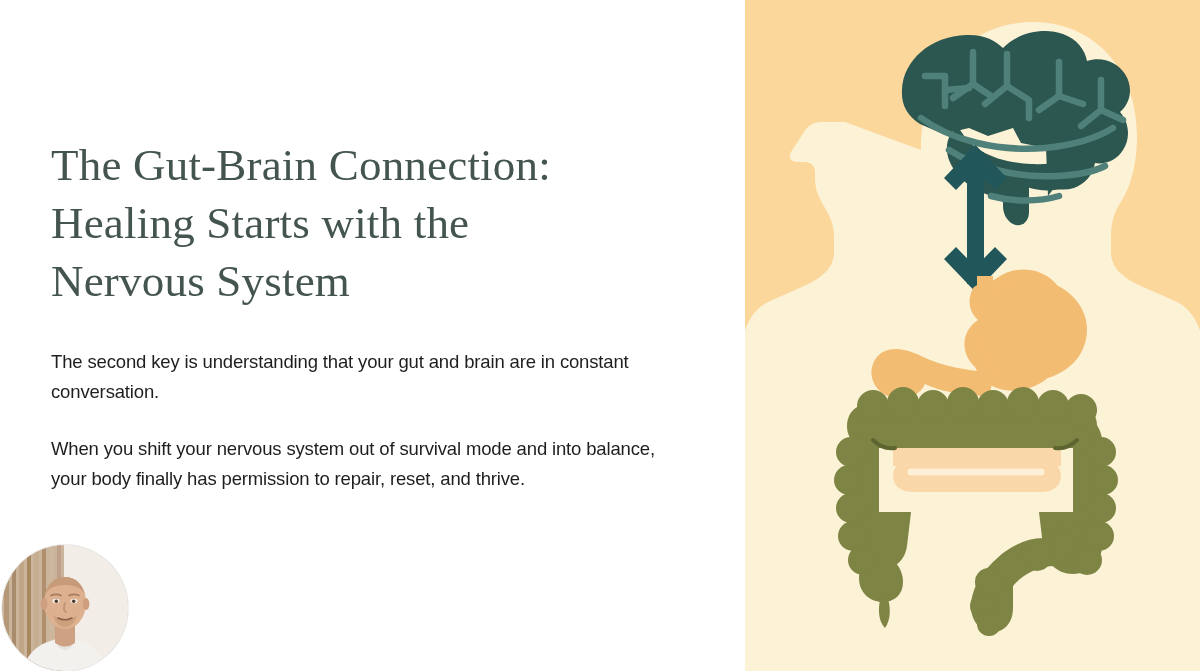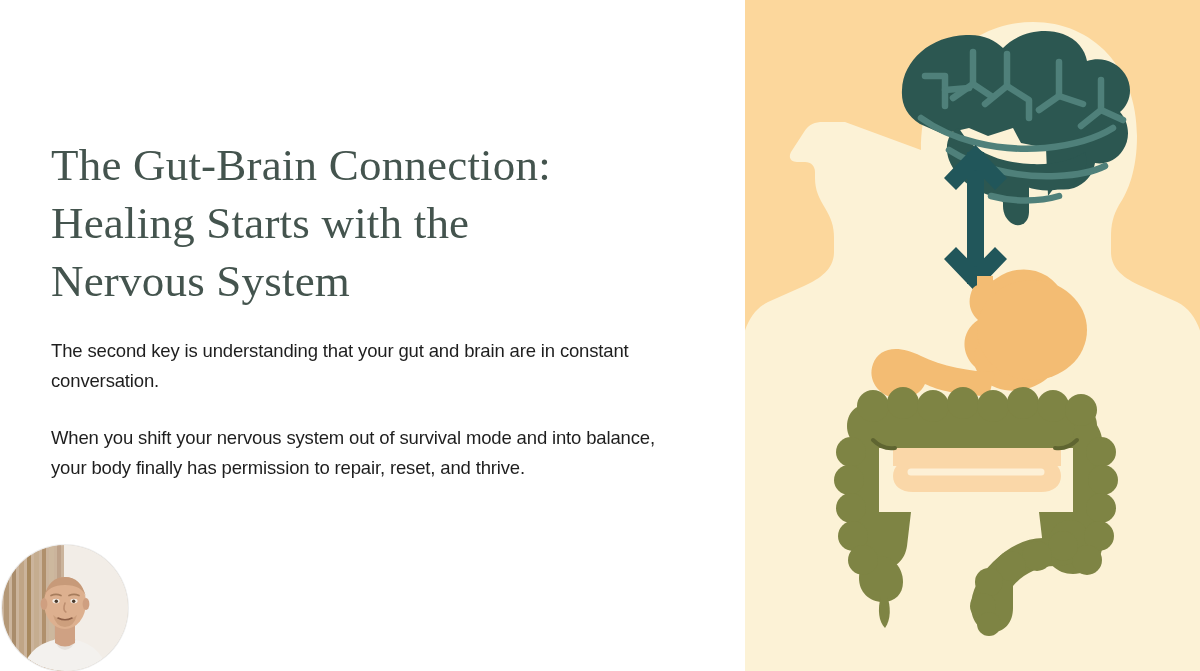--- a/index.html
+++ b/index.html
@@ -41,21 +41,21 @@
     line-height: 58px;
     font-weight: 400;
     letter-spacing: 0.2px;
     color: #44544e;
     white-space: pre-line;
   }
 
   .body-block {
     position: absolute;
     left: 51px;
-    top: 336px;
+    top: 347px;
     width: 625px;
   }
 
   .body-para {
     margin: 0 0 27px 0;
     font-family: "Liberation Sans", sans-serif;
     font-size: 18.5px;
     line-height: 30px;
     font-weight: 400;
     color: #1e1e1e;

